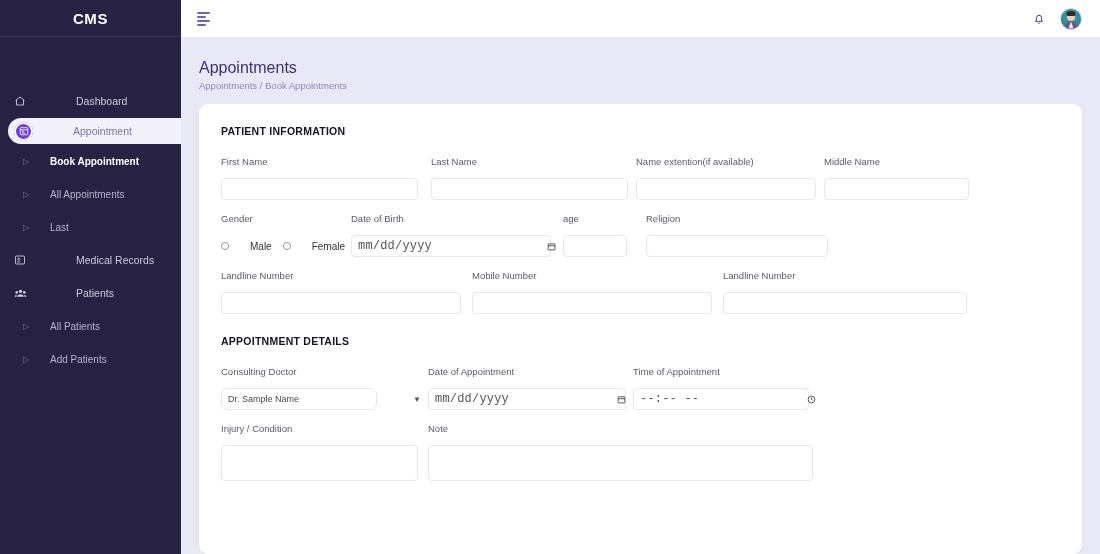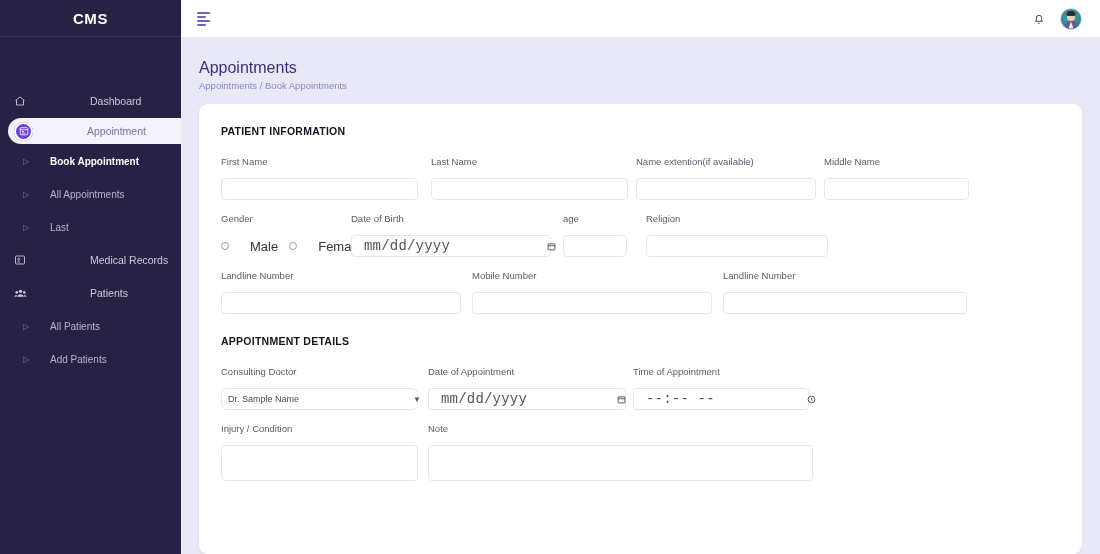--- a/index.html
+++ b/index.html
@@ -39,21 +39,21 @@
     color: #cfcada;
     font-size: 10.5px;
     margin-bottom: 1px;
     cursor: pointer;
   }
   .nav-item .ico {
     width: 22px; flex: 0 0 22px;
     display: flex; align-items: center; justify-content: flex-start;
     color: #cfcada;
   }
-  .nav-item .lbl { margin-left: 18px; white-space: nowrap; padding-left: 36px; }
+  .nav-item .lbl { margin-left: 4px; white-space: nowrap; padding-left: 36px; }
 
   
   .nav-item.active {
     background: #f3f2fa;
     border-top-left-radius: 16px;
     border-bottom-left-radius: 16px;
     margin-left: 8px;
     padding-left: 6px;
     height: 26px;
     color: #6c5ce7;
@@ -170,35 +170,35 @@
   }
   .ctl.ta { height: 36px; resize: none; padding-top: 4px; }
   select.ctl { -webkit-appearance: none; appearance: none; padding-right: 18px; }
   .selwrap { position: relative; display: inline-block; }
   .selwrap .chev {
     position: absolute; right: 7px; top: 50%; transform: translateY(-50%);
     pointer-events: none; color: #555; font-size: 8px;
   }
   .datewrap { position: relative; display: inline-block; }
   .date-ph {
-    position: absolute; left: 13px; top: 50%; transform: translateY(-50%);
+    position: absolute; left: 7px; top: 50%; transform: translateY(-50%);
     font-family: "Liberation Mono", monospace;
-    font-size: 14px; color: #55545e; pointer-events: none; letter-spacing: .2px;
+    font-size: 12px; color: #55545e; pointer-events: none; letter-spacing: .2px;
   }
   .date-ico {
     position: absolute; right: 7px; top: 50%; transform: translateY(-50%);
     pointer-events: none; color: #3c3c44;
   }
   .radios { display: flex; align-items: center; gap: 11px; height: 22px; }
   .radio { display: flex; align-items: center; gap: 5px; cursor: pointer; }
   .radio .dot {
     width: 8px; height: 8px; border-radius: 50%;
     border: 1px solid #9b9aa6; background: #fff; flex: 0 0 8px;
   }
-  .radio .rl { font-size: 13px; color: #33323c; padding-left: 16px; }
+  .radio .rl { font-size: 10px; color: #33323c; padding-left: 16px; }
 </style>
 </head>
 <body>
 
 <div class="app">
 
   <aside class="sidebar">
     <div class="brand">CMS</div>
 
     <nav class="nav">
@@ -385,21 +385,21 @@
           <input class="ctl" style="width: 244px;" value="">
         </div>
       </div>
 
       <div class="sec-title second">APPOITNMENT DETAILS</div>
 
       <div class="row">
         <div class="fld" style="width:207px;">
           <span class="lab">Consulting Doctor</span>
           <span class="selwrap">
-            <select class="ctl" style="width:197px;border-radius:6px;">
+            <select class="ctl" style="width:156px;border-radius:6px;">
               <option>Dr. Sample Name</option>
             </select>
             <span class="chev">▼</span>
           </span>
         </div>
 
         <div class="fld" style="width:205px;">
           <span class="lab">Date of Appointment</span>
           <span class="datewrap">
             <input class="ctl" style="width: 198px;" readonly="">

